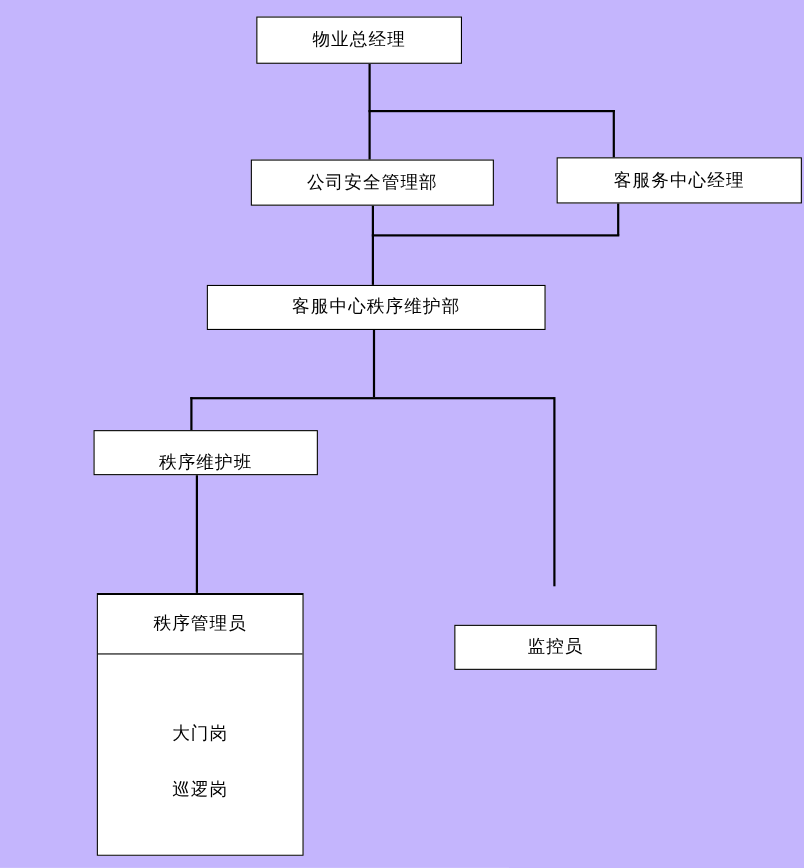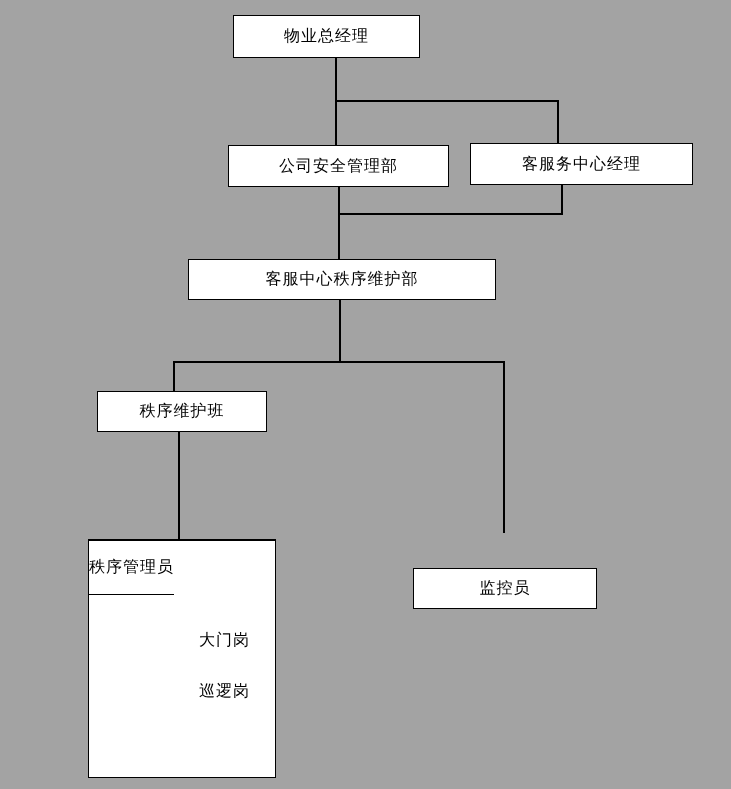--- a/index.html
+++ b/index.html
@@ -5,21 +5,21 @@
   html, body {
     margin: 0;
     padding: 0;
     background: #ffffff;
     font-family: "Liberation Sans", "DejaVu Sans", sans-serif;
   }
   .canvas {
     position: relative;
     width: 731px;
     height: 789px;
-    background: #a3a3a3;
+    background: #c4b5fd;
     overflow: hidden;
   }
   .box {
     position: absolute;
     box-sizing: border-box;
     border: 1.5px solid #000000;
     background: #ffffff;
     display: flex;
     align-items: center;
     justify-content: center;
@@ -28,21 +28,21 @@
     letter-spacing: 1px;
     white-space: nowrap;
   }
   .bigbox {
     position: absolute;
     box-sizing: border-box;
     border: 1.5px solid #000000;
     border-top: 2.5px solid #000000;
     background: #ffffff;
     display: flex;
-    flex-direction: row;
+    flex-direction: column;
   }
   .bigbox-header {
     box-sizing: border-box;
     height: 54px;
     border-bottom: 1.5px solid #000000;
     display: flex;
     align-items: center;
     justify-content: center;
     font-size: 16px;
     color: #000000;
@@ -92,29 +92,29 @@
   <div class="vline" style="left:178px; top:431px; height:109px;"></div>
 
   <div class="box" style="left:233px; top:15px;  width:187px; height:43px;">
     <span>物业总经理</span>
   </div>
 
   <div class="box" style="left:228px; top:145px; width:221px; height:42px;">
     <span>公司安全管理部</span>
   </div>
 
-  <div class="box" style="left:470px; top:143px; width:223px; height:42px;">
+  <div class="box" style="left:506px; top:143px; width:223px; height:42px;">
     <span>客服务中心经理</span>
   </div>
 
   <div class="box" style="left:188px; top:259px; width:308px; height:41px;">
     <span>客服中心秩序维护部</span>
   </div>
 
-  <div class="box" style="left:97px; top:391px; width:170px; height:41px;">
+  <div class="box" style="left:85px; top:391px; width:204px; height:41px;align-items:flex-end;">
     <span>秩序维护班</span>
   </div>
 
   <div class="box" style="left:413px; top:532px; width:184px; height:41px;margin-top:36px;">
     <span>监控员</span>
   </div>
 
   <div class="bigbox" style="left:88px; top:539px; width:188px; height:239px;">
     <div class="bigbox-header">
       <span>秩序管理员</span>

